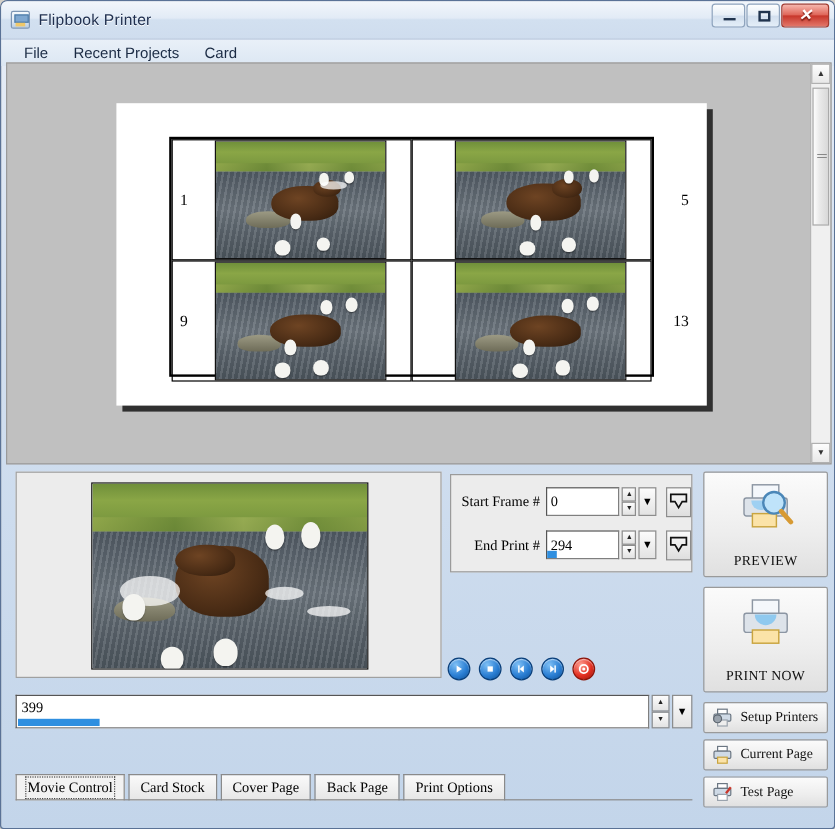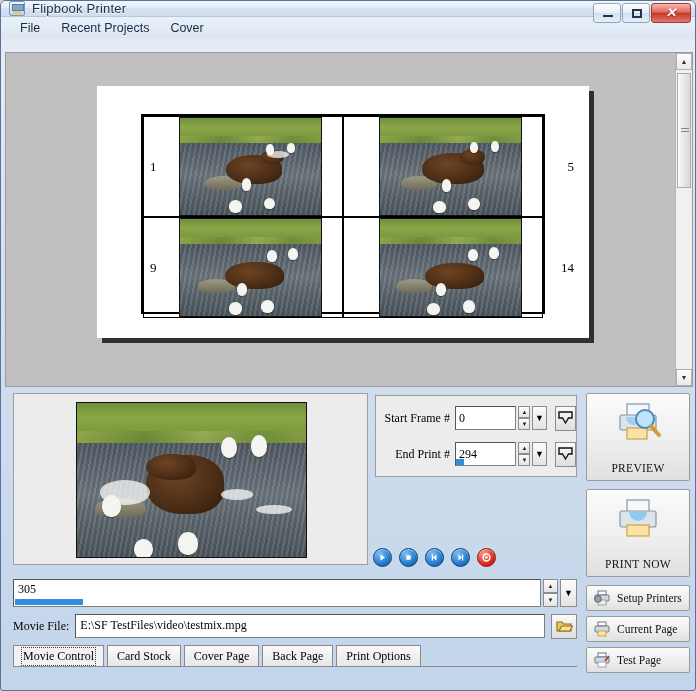--- a/index.html
+++ b/index.html
@@ -13,21 +13,21 @@
   #app {
     position:relative; width:696px; height:691px;
     background:linear-gradient(to bottom,#e8eef7 0%,#d3e0f0 40%,#c3d5ea 100%);
     border:1px solid #5a7296;
     border-radius:6px 6px 3px 3px;
     overflow:hidden;
   }
 
   
   .titlebar {
-    height:16px; position:relative;
+    height:32px; position:relative;
     background:linear-gradient(to bottom,#f2f6fb 0%,#e2ebf6 45%,#d2e0f0 50%,#cfddee 100%);
     border-bottom:1px solid #b6c7dd;
     display:flex; align-items:center;
   }
   .title-icon {
     width:16px; height:15px; margin-left:8px; margin-right:7px;
     background:linear-gradient(to bottom,#f4f8fc 0%,#dfe9f4 55%,#b9cde2 100%);
     border:1px solid #7e96b4; border-radius:2px; position:relative;
   }
   .title-icon:before {
@@ -250,21 +250,21 @@
         </div>
       <div class="wbtn close">
         <i class="gcls">✕</i>
       </div>
     </div>
   </div>
 
   <div class="menubar">
     <div class="menu-item">File</div>
     <div class="menu-item">Recent Projects</div>
-    <div class="menu-item">Cover</div>
+    <div class="menu-item">Card</div>
   </div>
 
   <div class="canvas-wrap">
 
     <div class="page">
       <div class="grid">
 
         <div class="cell r1c1">
           <div class="num">1</div>
           <div class="photo ph-thumb">
@@ -307,21 +307,21 @@
             <div class="bear" style="left:32%;top:44%;width:42%;height:28%"></div>
             <div class="gull" style="left:41%;top:66%;width:7%;height:13%"></div>
             <div class="gull" style="left:62%;top:32%;width:7%;height:12%"></div>
             <div class="gull" style="left:77%;top:30%;width:7%;height:12%"></div>
             <div class="gull" style="left:35%;top:86%;width:9%;height:13%"></div>
             <div class="gull" style="left:58%;top:84%;width:9%;height:13%"></div>
           </div>
         </div>
 
         <div class="cell r2c2">
-          <div class="num" style="left:auto;right:-32px">14</div>
+          <div class="num" style="left:auto;right:-32px">13</div>
           <div class="photo ph-thumb">
             <div class="sky"></div>
               <div class="water"></div>
             <div class="rock" style="left:12%;top:62%;width:25%;height:14%"></div>
             <div class="bear" style="left:32%;top:45%;width:42%;height:27%"></div>
             <div class="gull" style="left:40%;top:66%;width:7%;height:13%"></div>
             <div class="gull" style="left:63%;top:31%;width:7%;height:12%"></div>
             <div class="gull" style="left:78%;top:29%;width:7%;height:12%"></div>
             <div class="gull" style="left:34%;top:87%;width:9%;height:12%"></div>
             <div class="gull" style="left:59%;top:84%;width:9%;height:13%"></div>
@@ -469,40 +469,30 @@
           <rect x="2" y="5" width="14" height="6" rx="1" fill="#cfdae6" stroke="#6b7682"></rect>
           <rect x="5" y="10" width="8" height="5" fill="#fff" stroke="#9aa3ad"></rect>
           <path d="M12 9 l4 -5" stroke="#c8382c" stroke-width="2"></path>
         </svg>
         <span>Test Page</span>
       </div>
     </div>
 
     <div class="posrow">
       <div class="posfield">
-        <span>305</span>
+        <span>399</span>
         <div class="posbar"></div>
       </div>
       <div class="spinner" style="height:28px">
         <div>▲</div>
         <div>▼</div>
       </div>
       <div class="dropbtn" style="height:28px">▼</div>
     </div>
 
-    <div class="filerow">
-      <div class="filelabel">Movie File:</div>
-      <div class="filefield">E:\SF TestFiles\video\testmix.mpg</div>
-      <div class="folderbtn">
-        <svg width="17" height="15" viewBox="0 0 17 15">
-          <path d="M1 3 h5 l1.5 2 h7.5 v7 h-14z" fill="#f2c75c" stroke="#8a6c1f" stroke-width="1.1"></path>
-          <path d="M3 12 l2.5 -5 h11 l-2.5 5z" fill="#fbe08a" stroke="#8a6c1f" stroke-width="1.1"></path>
-        </svg>
-      </div>
-    </div>
 
     <div class="tabrow">
       <div class="tab active">
         <span>Movie Control</span>
       </div>
       <div class="tab">
         <span>Card Stock</span>
       </div>
       <div class="tab">
         <span>Cover Page</span>

